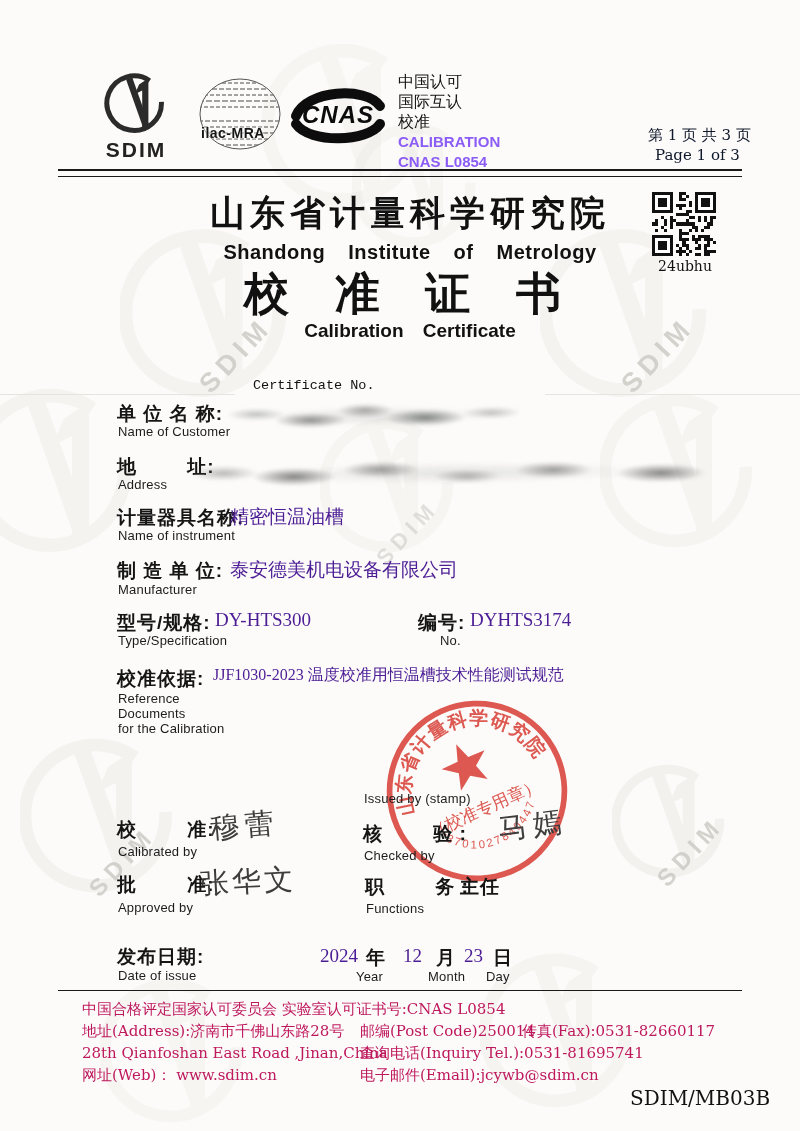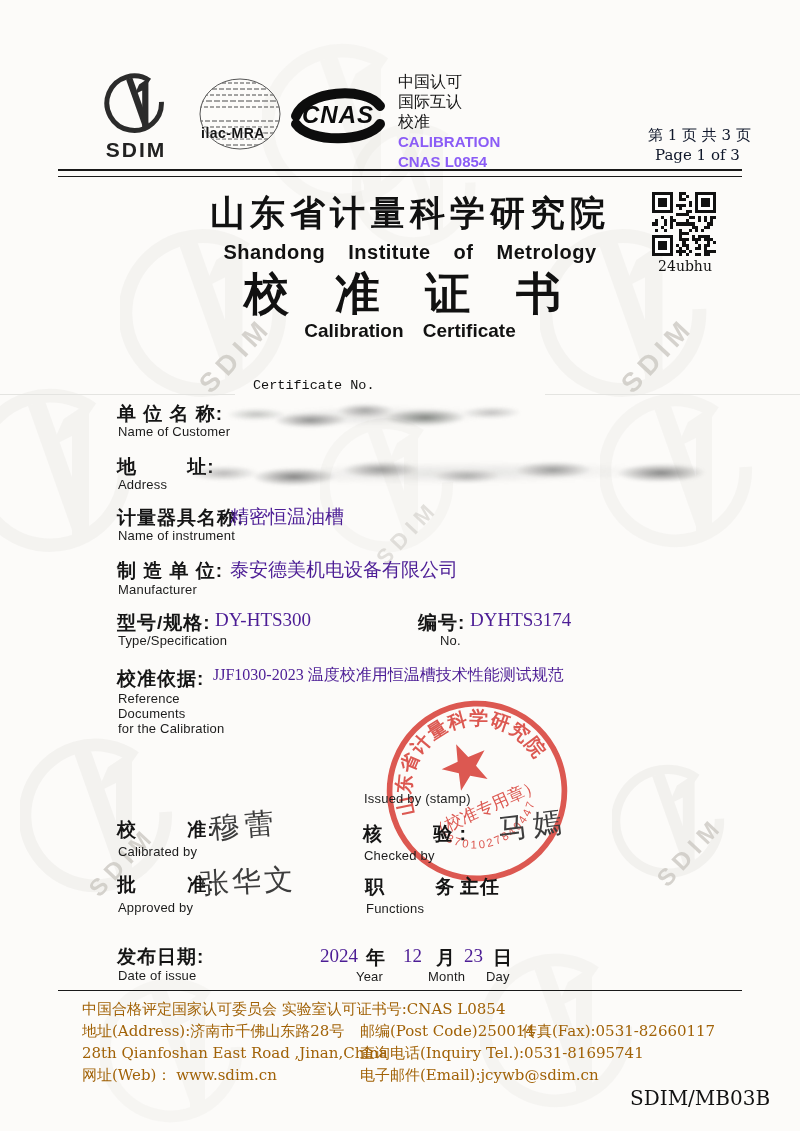--- a/index.html
+++ b/index.html
@@ -52,21 +52,21 @@
   
   .stamp{left:382px;top:696px;width:190px;height:190px;transform:rotate(-24deg);opacity:.88;}
   .sig{font-family:"DejaVu Serif",serif;font-size:29px;color:#3d3d3d;letter-spacing:6px;}
   
   .wm{position:absolute;color:#c8c6c0;}
   .wm-text{position:absolute;font-weight:700;font-size:27px;letter-spacing:6px;color:#ccc9c3;
            transform:rotate(-47deg);opacity:.8;}
   .scanline{position:absolute;height:1px;background:#e4e4e1;}
   
   .foot-rule{left:58px;top:990px;width:684px;height:0;border-top:1.8px solid #1a1a1a;}
-  .foot{font-family:"DejaVu Serif",serif;font-size:15px;color:#a16207;}
+  .foot{font-family:"DejaVu Serif",serif;font-size:15px;color:#be185d;}
   .doc-code{font-family:"DejaVu Serif",serif;font-size:20px;}
 </style>
 </head>
 <body>
 
 <svg width="0" height="0" style="position:absolute" aria-hidden="true">
   <defs>
     <g id="wm-mark">
       <path d="M72,14 A44,44 0 1,0 91,48" fill="none" stroke="currentColor" stroke-width="8"></path>
       <path d="M55,20 L70,10 L70,92 L60,92 L60,30 L48,36 Z" fill="currentColor"></path>

